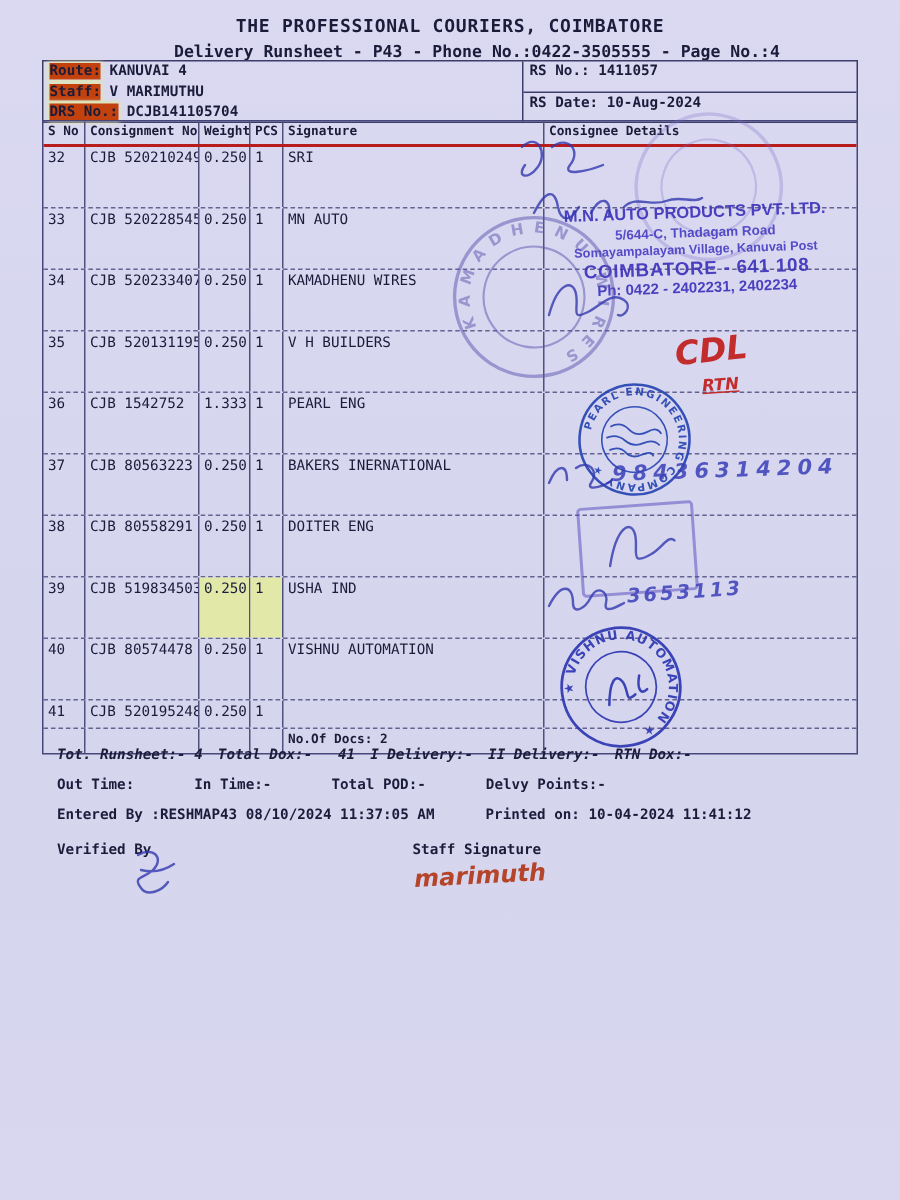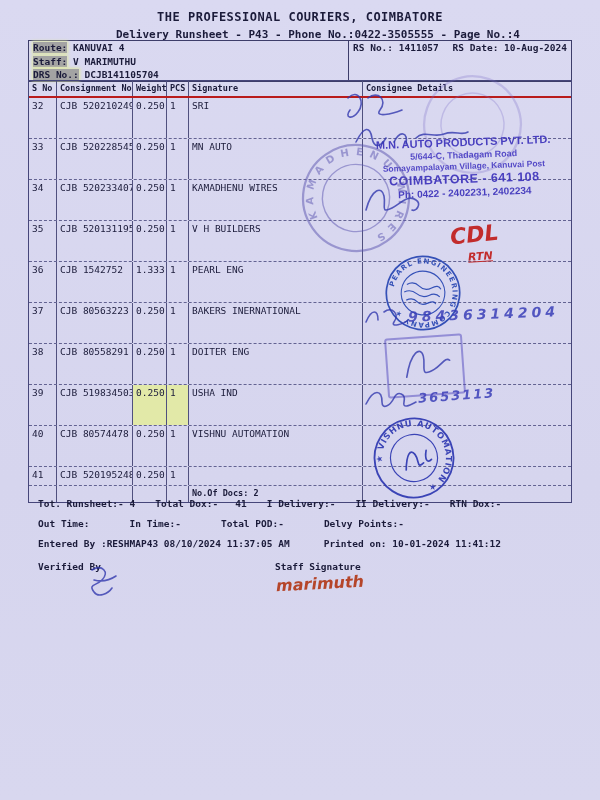--- a/index.html
+++ b/index.html
@@ -12,45 +12,45 @@
   .page{position:absolute;inset:0;}
   .title{ text-align:center;font-weight:bold;font-size:12px;padding-top:10px;letter-spacing:.5px;}
   .subtitle{text-align:center;font-weight:bold;font-size:11px;margin-top:4px;margin-left:36px;}
 
   
   .infobox{
     position:absolute;left:28px;right:28px;top:40px;height:40px;
     border:1px solid #3d3d6a;display:flex;font-size:9.5px;font-weight:bold;
   }
   .info-left{flex:1;padding:1px 4px;display:flex;flex-direction:column;justify-content:space-between;}
-  .info-right{width:222px;border-left:1px solid #3d3d6a;display:flex;flex-direction:row;}
+  .info-right{width:222px;border-left:1px solid #3d3d6a;display:flex;flex-direction:column;}
   .info-right .info-line{padding:1px 4px;flex:1;}
   .info-right .info-line:first-child{border-bottom:1px solid #3d3d6a;}
   .info-line{white-space:pre;}
-  .hl{background:#a3a3a3;box-shadow:0 0 3px 1px #dfe8a4;}
+  .hl{background:#c2410c;box-shadow:0 0 3px 1px #dfe8a4;}
 
   
   .rtable{
     position:absolute;left:28px;right:28px;top:80px;
     border:1px solid #46467a;font-size:9.5px;
   }
   .trow{display:grid;grid-template-columns:28px 76px 34px 22px 174px 1fr;
     border-bottom:1px dashed rgba(70,70,122,.8);}
   .trow.thead{border-bottom:2px solid #b91c1c;font-size:8.5px;font-weight:bold;height:15px;}
   .trow .c{border-right:1px solid #50507e;padding:2px 3px;overflow:hidden;white-space:nowrap;}
   .trow .c:last-child{border-right:none;}
   .r40{height:40px;}
   .r18{height:18px;}
   .noterow{height:16px;border-bottom:none;}
   .note{font-size:8.5px;font-weight:bold;}
   .hlcell{background:#e2e9a8;}
 
   
   .line{position:absolute;left:38px;right:20px;font-size:9.5px;font-weight:bold;display:flex;white-space:pre;}
-  .summary-line{top:498px;gap:20px;}
+  .summary-line{top:498px;gap:10px;font-style:italic;}
   .times-line{top:518px;gap:40px;}
   .entered-line{top:538px;gap:34px;}
   .verified-line{top:561px;}
   .staff-sig-label{position:absolute;left:275px;top:561px;font-size:9.5px;font-weight:bold;}
 
   
   .ink{position:absolute;pointer-events:none;}
   .mn-stamp{left:350px;top:136px;width:228px;text-align:center;transform:rotate(-2deg);
     color:#3d33bb;font-family:"Liberation Sans",sans-serif;font-weight:bold;line-height:1.25;opacity:.92;}
   .mn-l1{font-size:11px;}
@@ -212,21 +212,21 @@
 
   <div class="line times-line">
     <span>Out Time:</span>
     <span>In Time:-</span>
     <span>Total POD:-</span>
     <span>Delvy Points:-</span>
   </div>
 
   <div class="line entered-line">
     <span>Entered By :RESHMAP43 08/10/2024 11:37:05 AM</span>
-    <span>Printed on: 10-01-2024 11:41:12</span>
+    <span>Printed on: 10-04-2024 11:41:12</span>
   </div>
 
   <div class="line verified-line">Verified By</div>
   <div class="staff-sig-label">Staff Signature</div>
   <div class="ink marimuth">marimuth</div>
 
   <svg class="stamp-circle" style="left:420px;top:72px;opacity:.28;transform:rotate(20deg);" width="105" height="105" viewBox="0 0 100 100">
     <circle class="ring-outer" cx="50" cy="50" r="46" stroke="#7a6cc8"></circle>
     <circle class="ring-inner" cx="50" cy="50" r="30" stroke="#7a6cc8"></circle>
   </svg>

